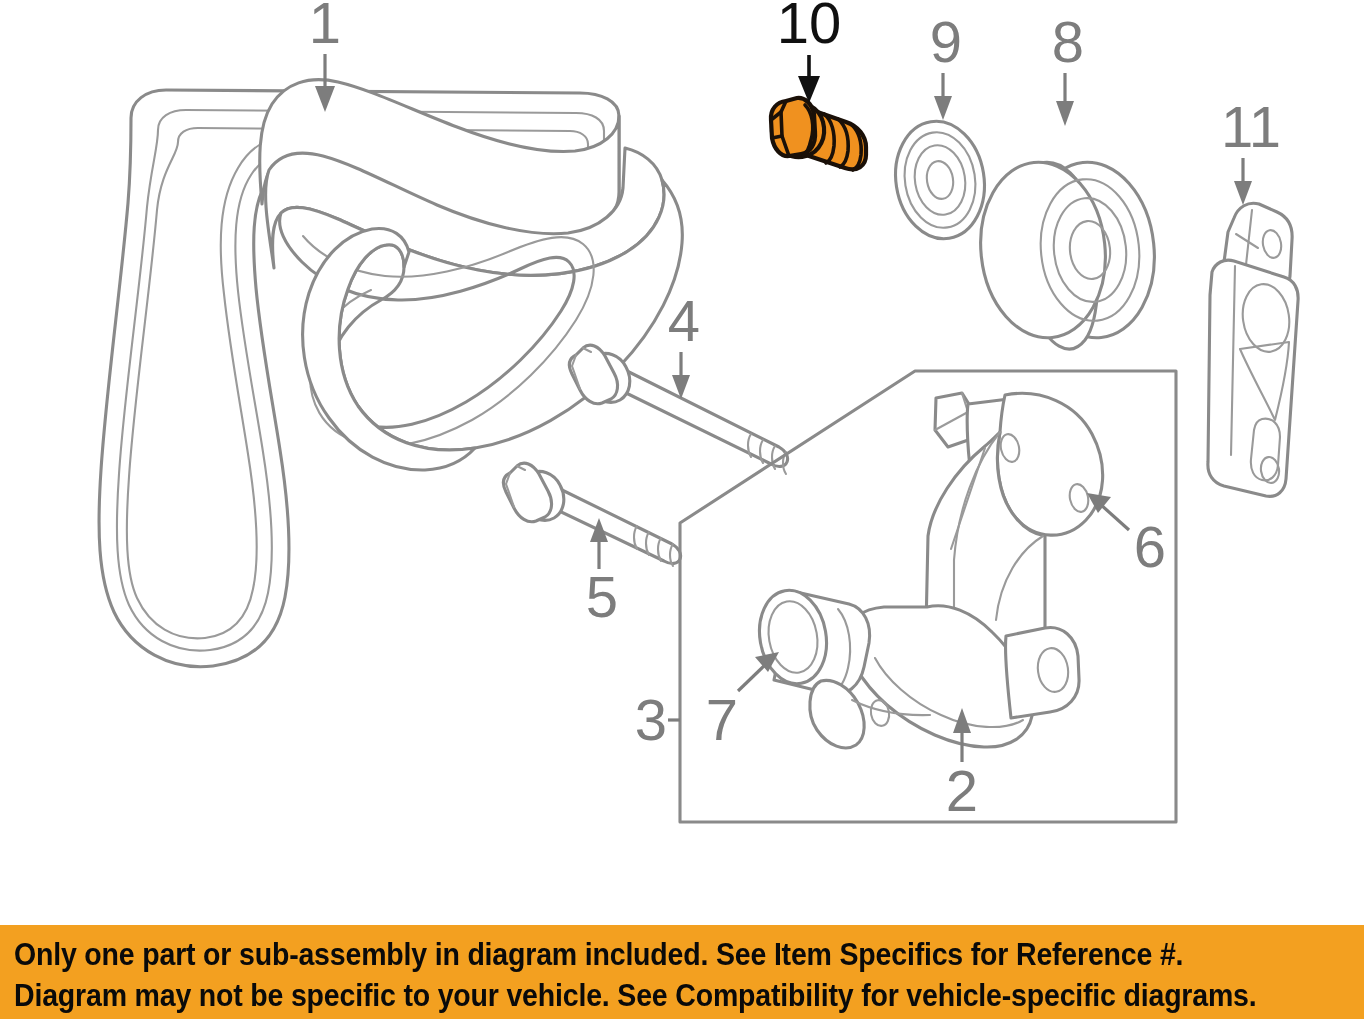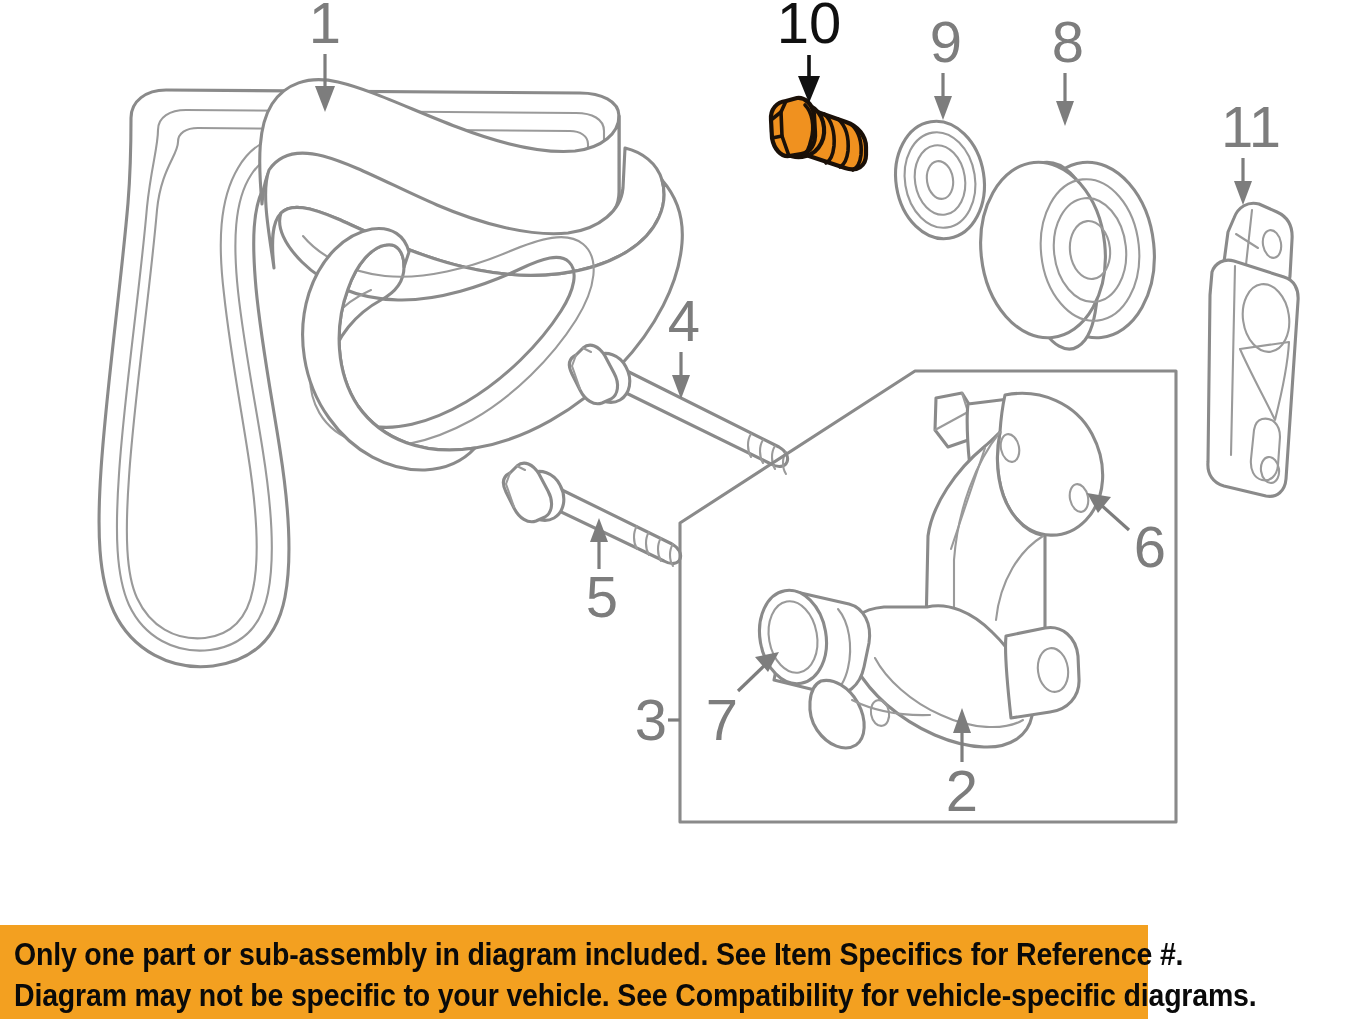--- a/index.html
+++ b/index.html
@@ -92,21 +92,21 @@
   .hl-part-line {
     fill: none;
     stroke: #1a1008;
     stroke-width: 3.6;
     stroke-linecap: round;
     stroke-linejoin: round;
   }
   #disclaimer-banner {
     position: absolute;
     left: 0;
-    width: 1148px;
+    width: 1364px;
     top: 925px;
     height: 94px;
     background: #F3A020;
     box-sizing: border-box;
     padding: 6px 10px 0 14px;
     display: flex;
     flex-direction: column;
     justify-content: center;
   }
   .banner-line {

